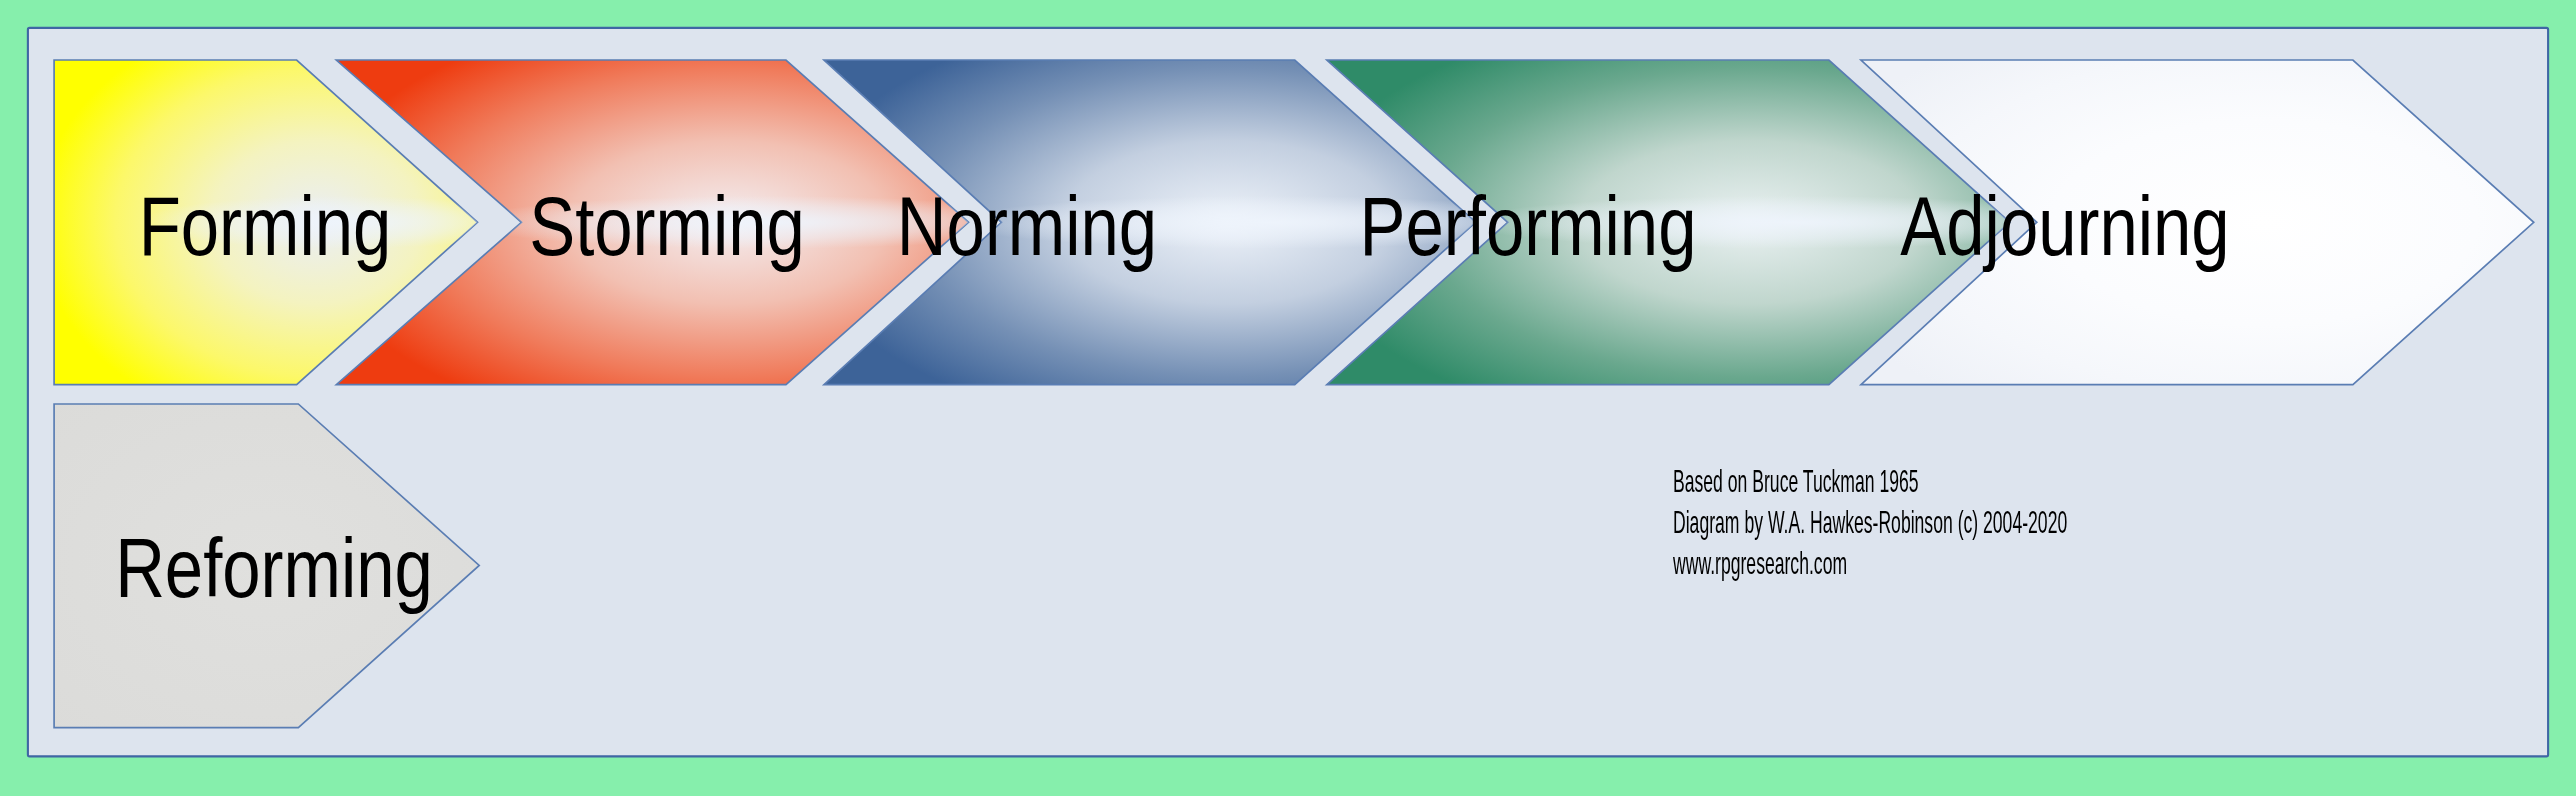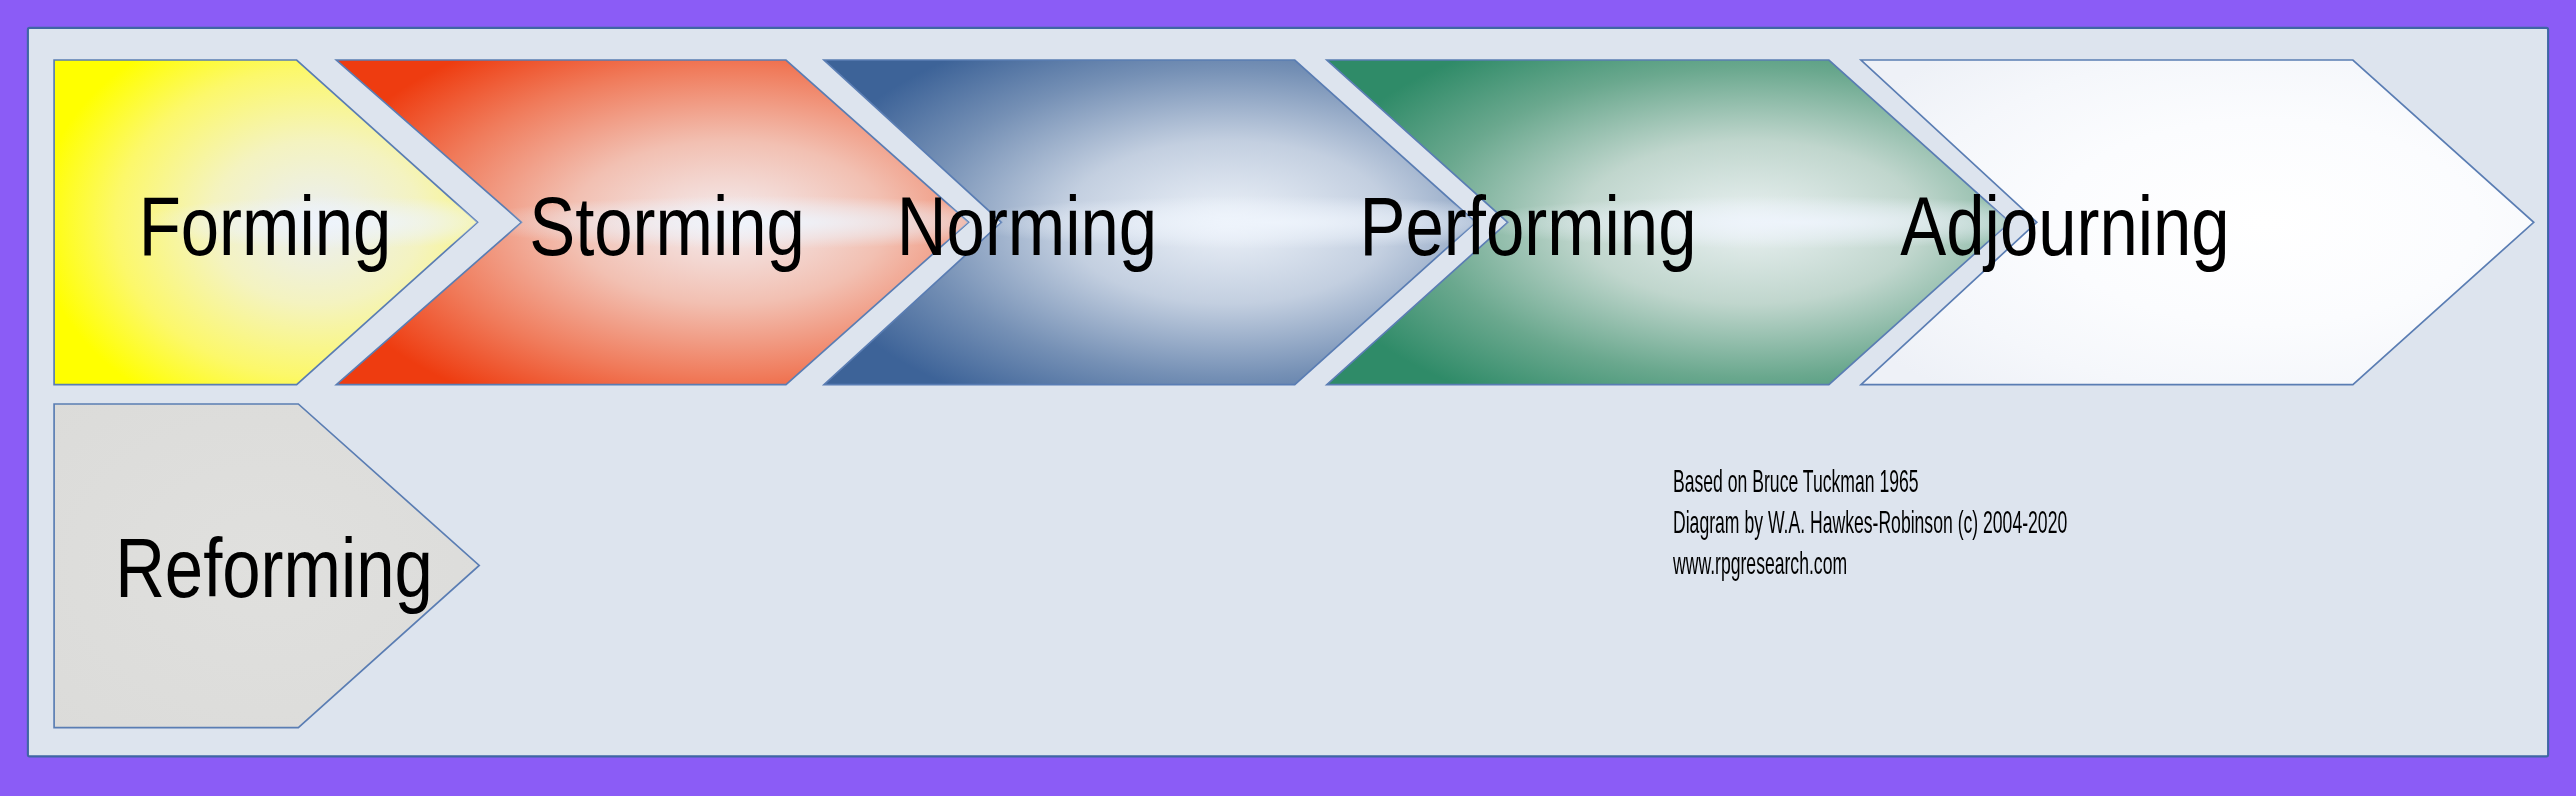--- a/index.html
+++ b/index.html
@@ -1,19 +1,19 @@
 <!DOCTYPE html>
 <html style="--page_background: #ffffff; --frame_fill: #dde4ee; --frame_border: #3f66a4; --arrow_border: #5a7db3; --label_text: #000000; --streak: #eef4fc; --forming-0: #eaeef6; --forming-1: #f4f3c0; --forming-2: #fcf86a; --forming-3: #ffff00; --storming-0: #f4eef1; --storming-1: #f2c0b2; --storming-2: #f07b5b; --storming-3: #ee3c10; --norming-0: #edf2f9; --norming-1: #c3cfe0; --norming-2: #7590b5; --norming-3: #3d6398; --performing-0: #eaf1f2; --performing-1: #c0d6cd; --performing-2: #6aa88e; --performing-3: #2f8b68; --adjourning-0: #ffffff; --adjourning-1: #fbfcfe; --adjourning-2: #f5f7fb; --adjourning-3: #eef1f7; --reforming-0: #e0e0de; --reforming-1: #dbdbd9;font-size:13.5px"><head>
 <meta charset="utf-8">
 <style>
   html,body{margin:0;padding:0;background:#ffffff;}
   .canvas{
     position:relative;
     width:2576px;height:797px;
-    background:#8b5cf6;
+    background:#86efac;
     font-family:"Liberation Sans", sans-serif;
     overflow:hidden;
   }
   .canvas svg{position:absolute;left:0;top:0;}
   .stage-label{
     position:absolute;
     width:642px;height:127px;
     display:flex;align-items:center;justify-content:center;
     font-size:84px;
     color:var(--label_text,#000);

